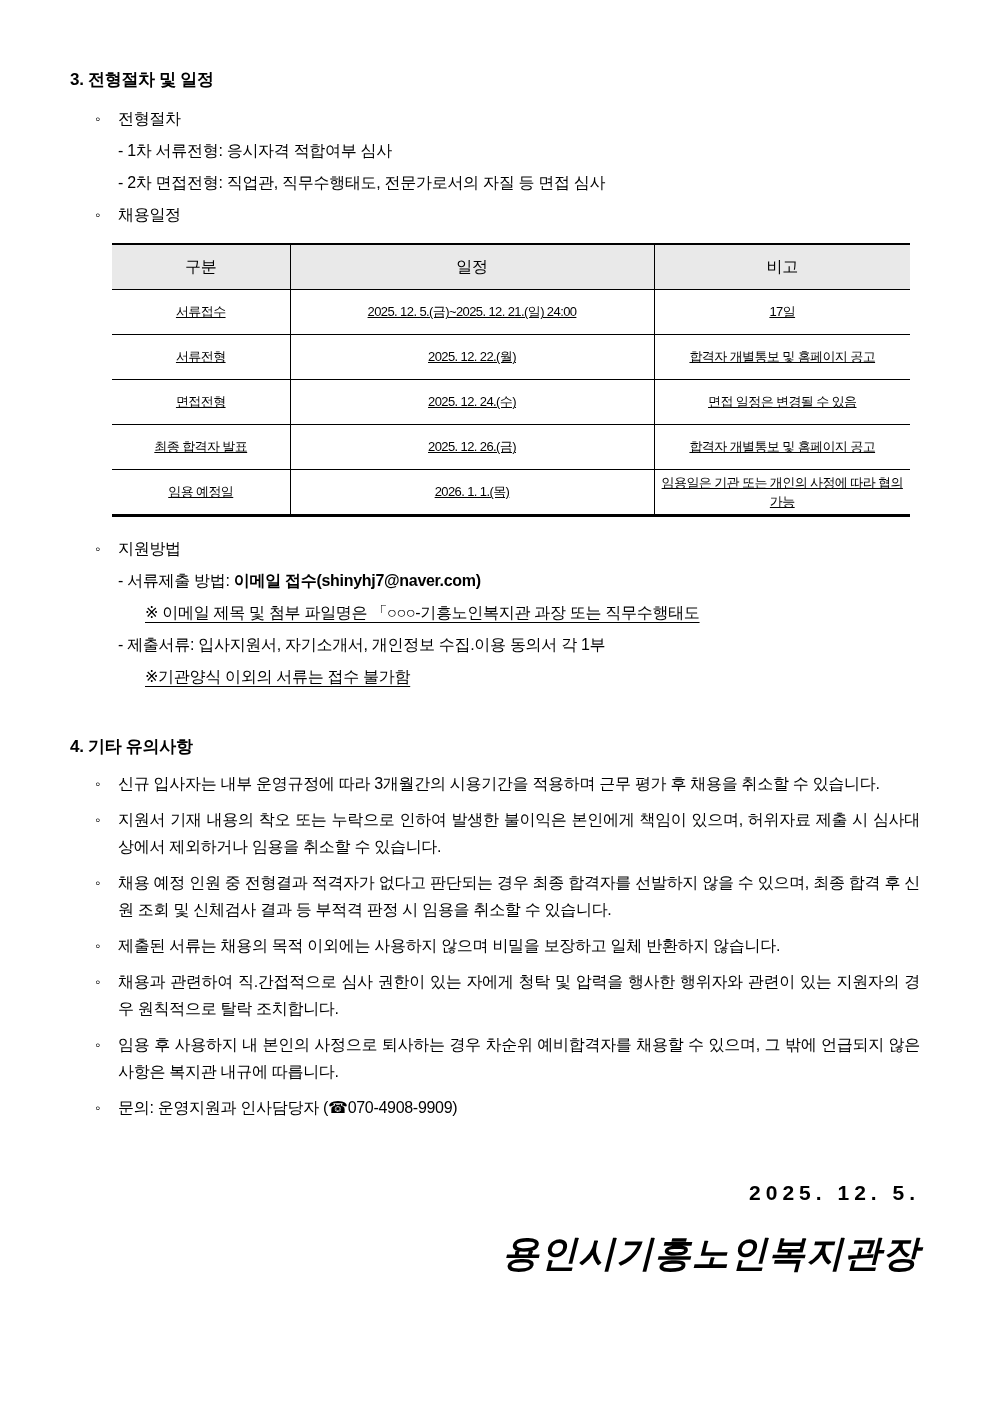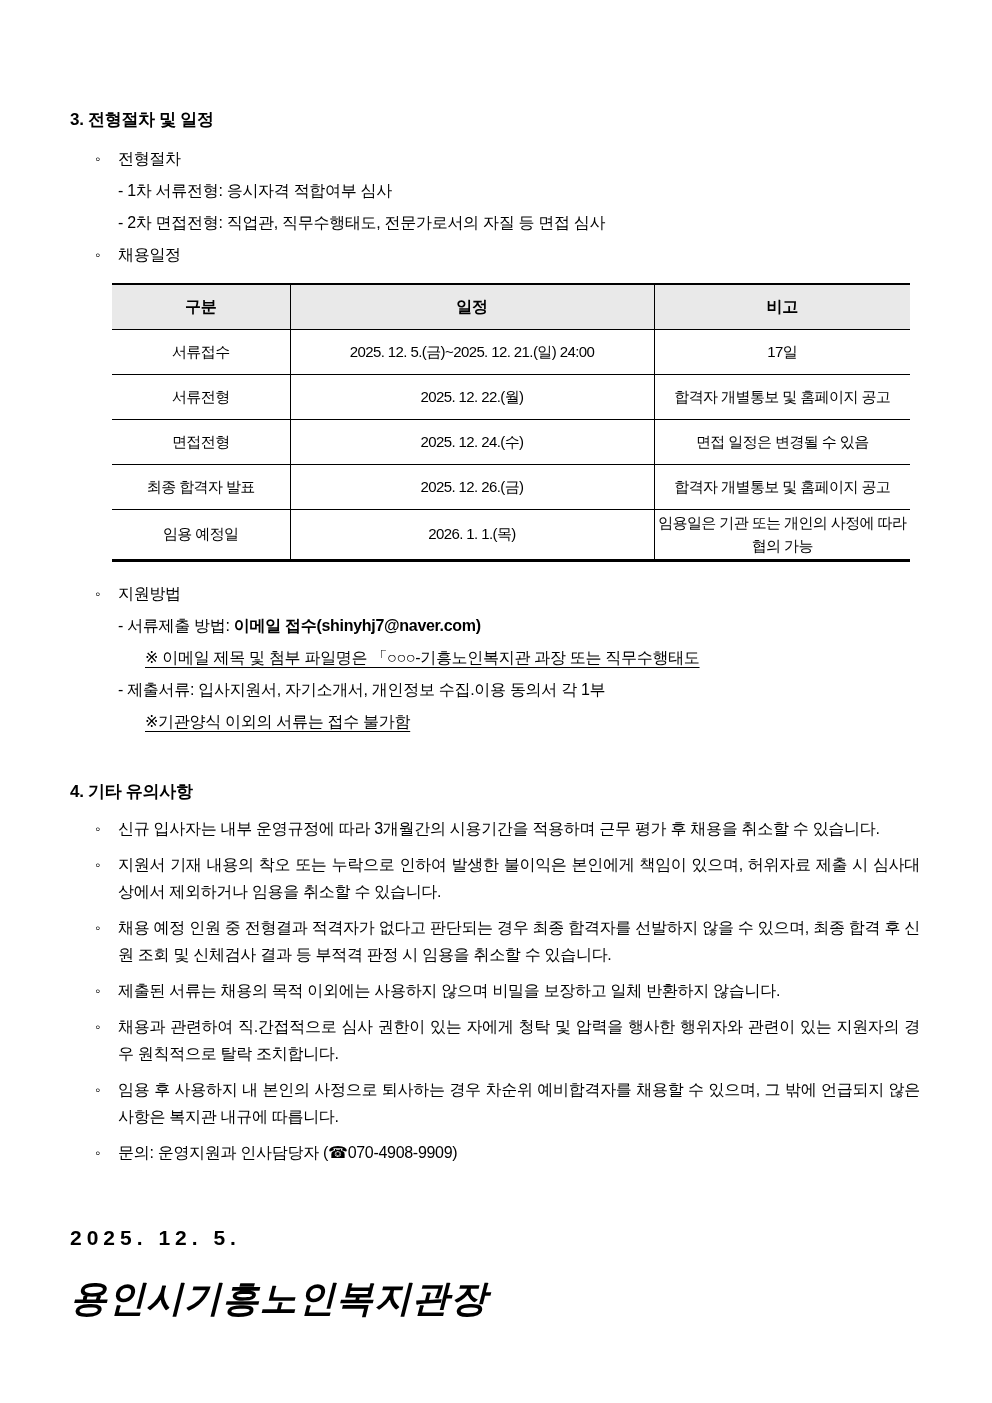--- a/index.html
+++ b/index.html
@@ -1,19 +1,19 @@
 <!DOCTYPE html>
 <html><head>
 <meta charset="utf-8">
 <style>
   html, body { margin: 0; padding: 0; background: #ffffff; }
   body { font-family: "Liberation Sans", "DejaVu Sans", sans-serif; color: #000; }
   .page {
     width: 992px; min-height: 1403px; box-sizing: border-box;
-    padding: 108px 72px 40px 70px; background: #fff; position: relative;
+    padding: 68px 72px 40px 70px; background: #fff; position: relative;
   }
   .sec-heading {
     font-size: 17px; font-weight: bold; margin: 0 0 12px 0; letter-spacing: -0.3px;
   }
   .sec4 { margin-top: 42px; }
   
   .bullet-line { display: flex; margin-left: 25px; font-size: 16px; line-height: 32px; letter-spacing: -0.3px; }
   .bullet-line .marker { flex: none; width: 23px; font-size: 15px; }
   
   .dash-line { margin-left: 48px; font-size: 16px; line-height: 32px; letter-spacing: -0.3px; }
@@ -28,36 +28,36 @@
   
   table.schedule {
     border-collapse: collapse; table-layout: fixed; width: 798px;
     margin: 12px 0 16px 42px;
     border-top: 2px solid #000; border-bottom: 3px solid #000;
   }
   table.schedule col.c1 { width: 178px; }
   table.schedule col.c2 { width: 364px; }
   table.schedule col.c3 { width: 256px; }
   table.schedule th {
-    background: #e9e9e9; font-size: 16px; font-weight: bold; height: 40px;
+    background: #e9e9e9; font-size: 16px; font-weight: normal; height: 40px;
     text-align: center; border-bottom: 1px solid #000; padding: 2px 4px; letter-spacing: -0.3px;
   }
   table.schedule td {
-    font-size: 15px; height: 40px; text-align: center; vertical-align: middle;
+    font-size: 13px; height: 40px; text-align: center; vertical-align: middle;
     border-bottom: 1px solid #000; padding: 2px 3px; letter-spacing: -0.6px;
-    word-break: break-all; line-height: 1.5;
+    word-break: break-all; line-height: 1.5; text-decoration: underline;
   }
   table.schedule th + th, table.schedule td + td { border-left: 1px solid #000; }
   table.schedule tbody tr:last-child td { border-bottom: none; }
   
   .b4 { display: flex; margin-left: 25px; margin-bottom: 9px; font-size: 16px; line-height: 27px; }
   .b4 .marker { flex: none; width: 23px; font-size: 15px; }
   .b4 .text { flex: 1; text-align: justify; word-break: break-all; letter-spacing: -0.3px; }
   
-  .footer { text-align: left; margin-top: 60px; }
+  .footer { text-align: right; margin-top: 60px; }
   .footer-date { font-size: 21px; font-weight: bold; letter-spacing: 5px; }
   .footer-signer { font-size: 37px; font-weight: bold; margin-top: 24px; letter-spacing: 1px; font-style: italic; }
 </style>
 </head>
 <body>
 
 <div class="page">
 
   <div>
     <h3 class="sec-heading">3. 전형절차 및 일정</h3>

